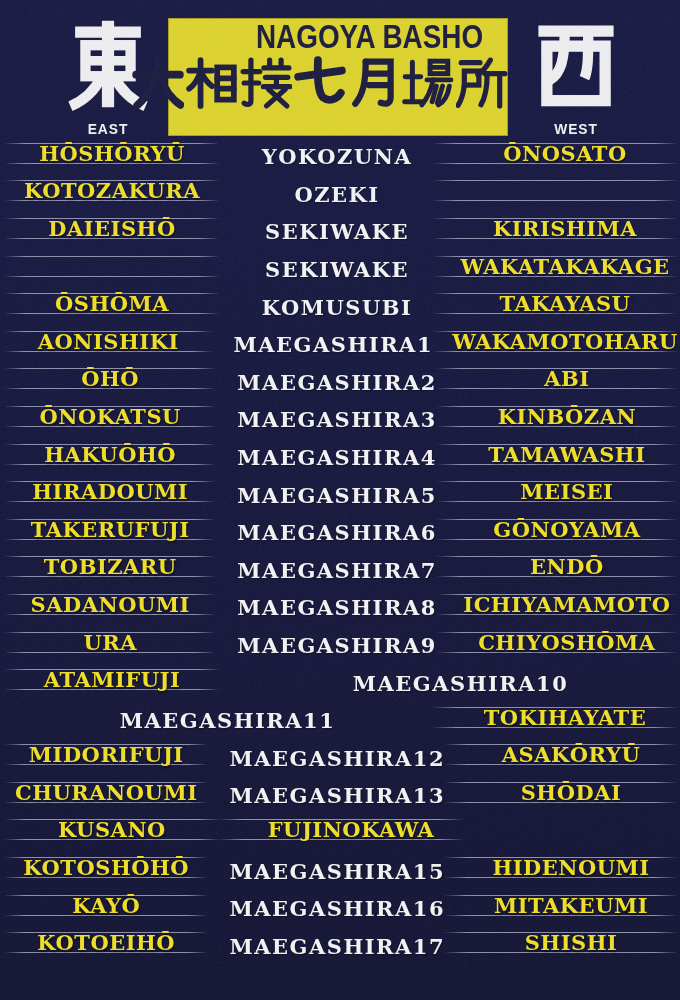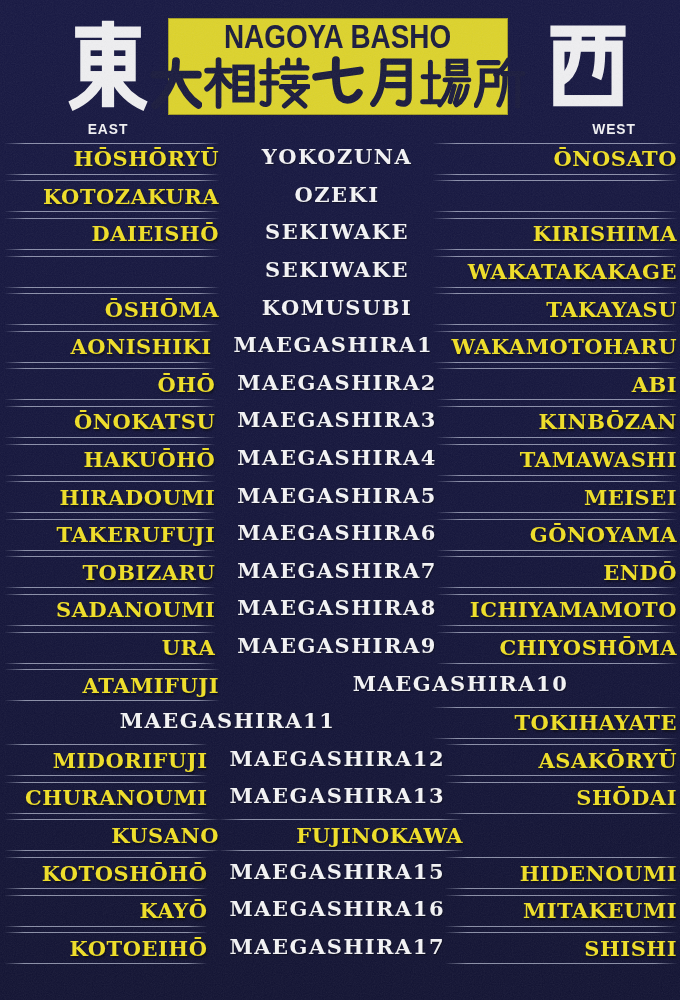--- a/index.html
+++ b/index.html
@@ -4,35 +4,35 @@
 <style>
   html,body{margin:0;padding:0;}
   body{width:680px;height:1000px;overflow:hidden;background:#101130;font-family:"Liberation Sans",sans-serif;}
   .page{position:relative;width:680px;height:1000px;background:#151641;
         background:linear-gradient(180deg,#161742 0%,#13143a 55%,#111232 100%);overflow:hidden;}
   .noise{position:absolute;inset:0;opacity:.09;pointer-events:none;z-index:5;}
 
   
   .side-block{position:absolute;top:13px;width:104px;text-align:center;z-index:2;}
   .side-block.east{left:56px;}
-  .side-block.west{left:536px;text-align:right;}
+  .side-block.west{left:524px;}
   .side-kanji{display:block;margin:0 auto;}
   .side-label{display:block;margin-top:5px;color:#f2f2f4;font-weight:700;font-size:15px;
               letter-spacing:1px;transform:scaleX(.92);}
-  .banner{position:absolute;left:168px;top:18px;width:340px;height:97px;background:#ddd32b;
-          display:flex;flex-direction:column;align-items:center;justify-content:flex-start;z-index:2;
+  .banner{position:absolute;left:168px;top:18px;width:340px;height:118px;background:#ddd32b;
+          display:flex;flex-direction:column;align-items:flex-end;justify-content:flex-start;z-index:2;
           box-shadow:0 0 0 1px rgba(0,0,0,.25) inset;}
   .banner-title{margin-top:1px;color:#191a3d;font-weight:700;font-size:34px;line-height:34px;
                 letter-spacing:0px;transform:scaleX(.82);white-space:nowrap;}
   .banner-kanji-row{display:flex;gap:2px;margin-top:1px;}
 
   
   .table{position:absolute;left:0;top:138px;width:680px;z-index:2;}
   .row{display:flex;height:37.6px;align-items:stretch;}
-  .cell{box-sizing:border-box;height:32px;margin:4.8px 0;display:flex;align-items:center;justify-content:flex-end;
+  .cell{box-sizing:border-box;height:21px;margin:4.8px 0;display:flex;align-items:center;justify-content:center;
         border-top:1px solid;border-bottom:1px solid;border-left:0;border-right:0;
         border-image:linear-gradient(90deg,rgba(213,219,238,0),rgba(213,219,238,.62) 10%,
                      rgba(213,219,238,.62) 90%,rgba(213,219,238,0)) 1;}
   .cell.east-cell{margin-left:5px;width:214px;}
   .cell.west-cell{width:244px;margin-right:3px;padding-left:20px;}
   .cell-rank{flex:1;display:flex;align-items:center;justify-content:center;padding-left:22px;}
   .name{font-family:"DejaVu Serif","Liberation Serif",serif;font-weight:700;font-size:21px;
         color:#f0df25;letter-spacing:.5px;white-space:nowrap;
         text-shadow:1px 2px 2px rgba(0,0,0,.55);}
   .rank{font-family:"DejaVu Serif","Liberation Serif",serif;font-weight:700;font-size:21px;

